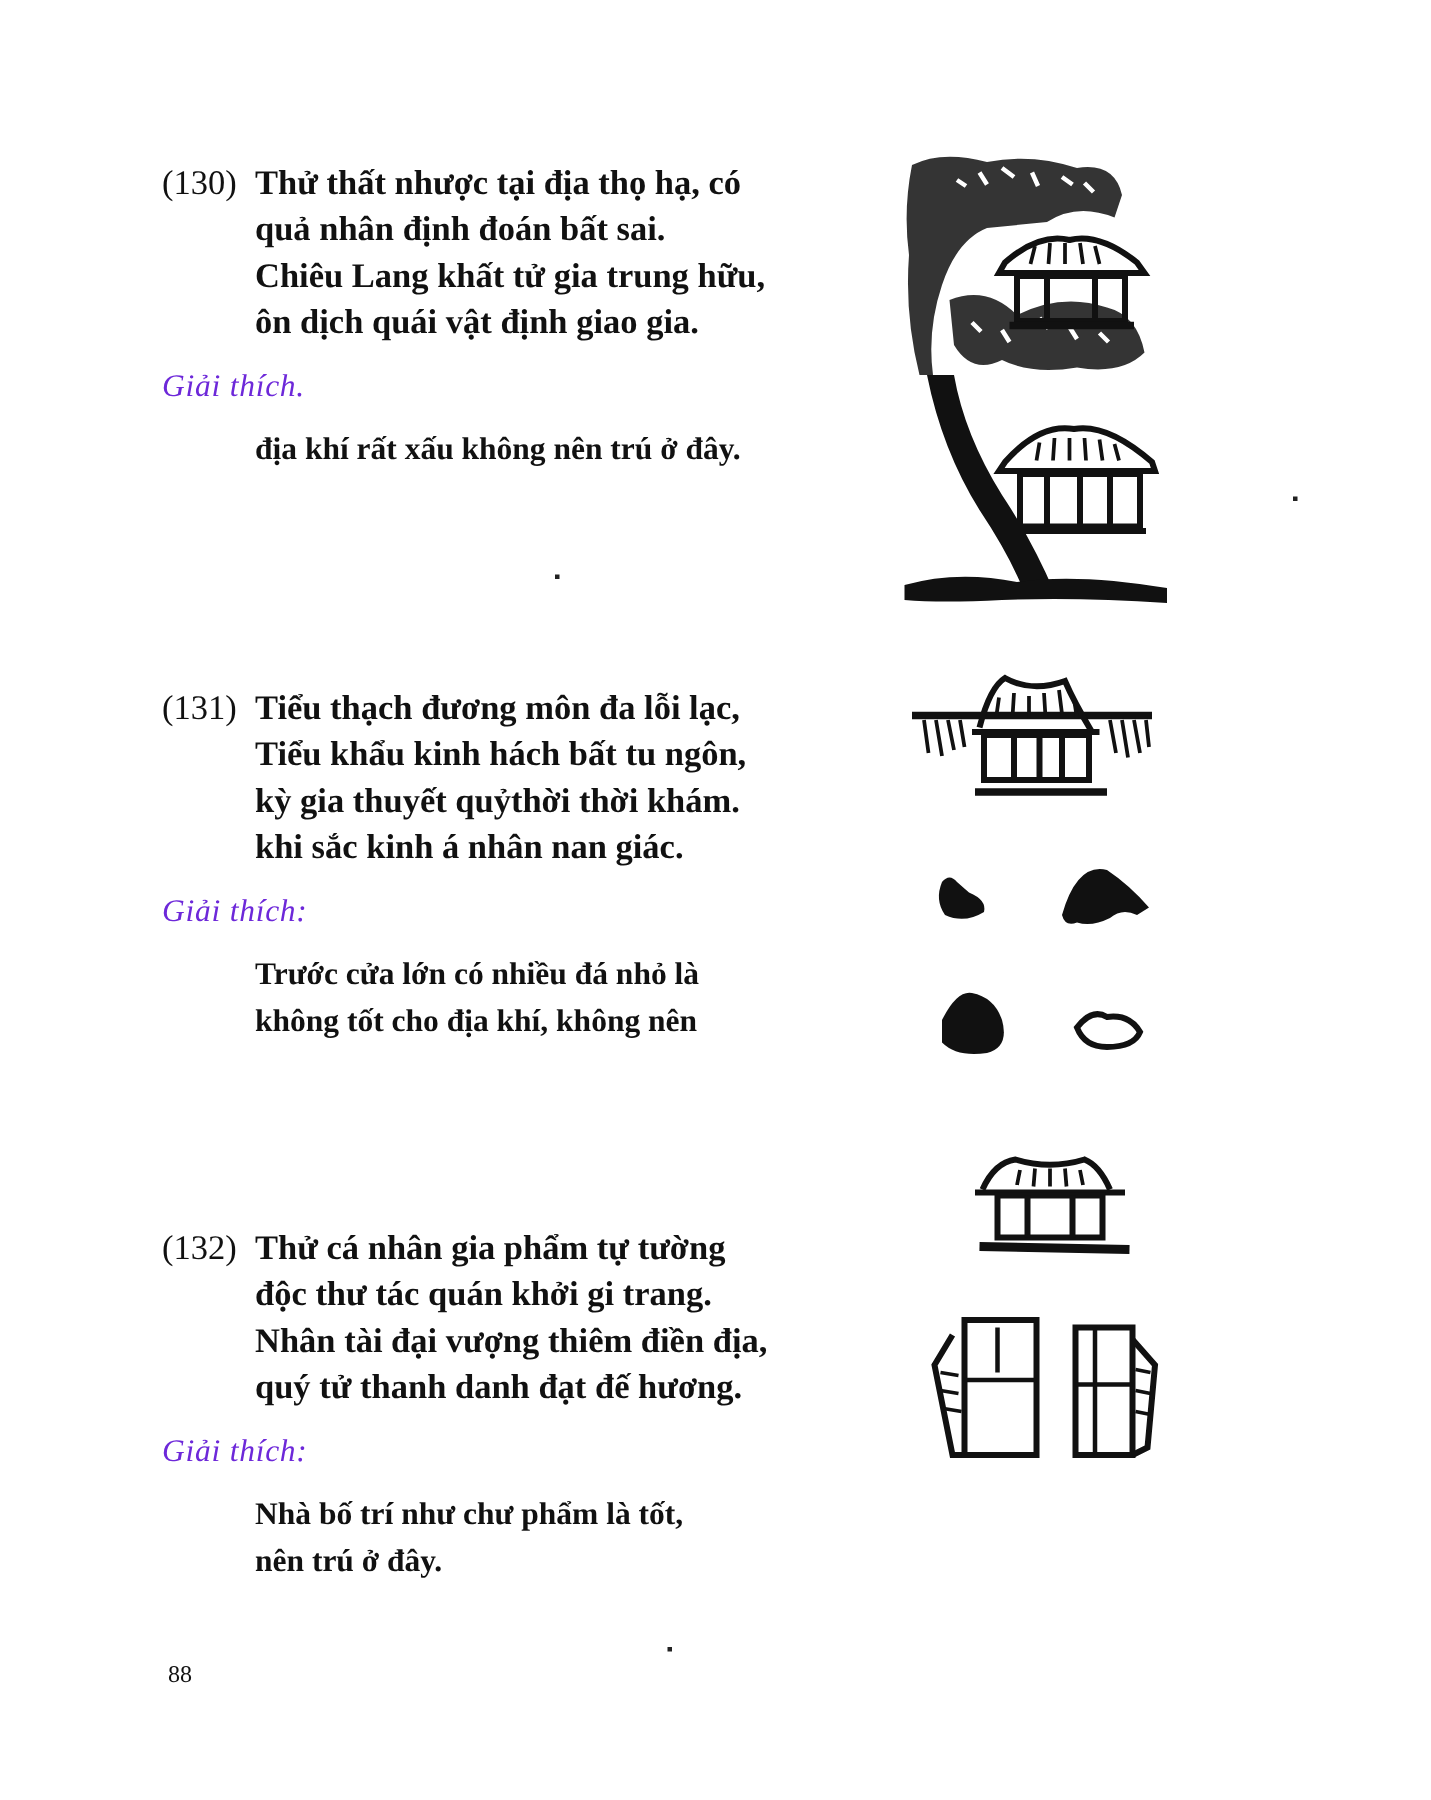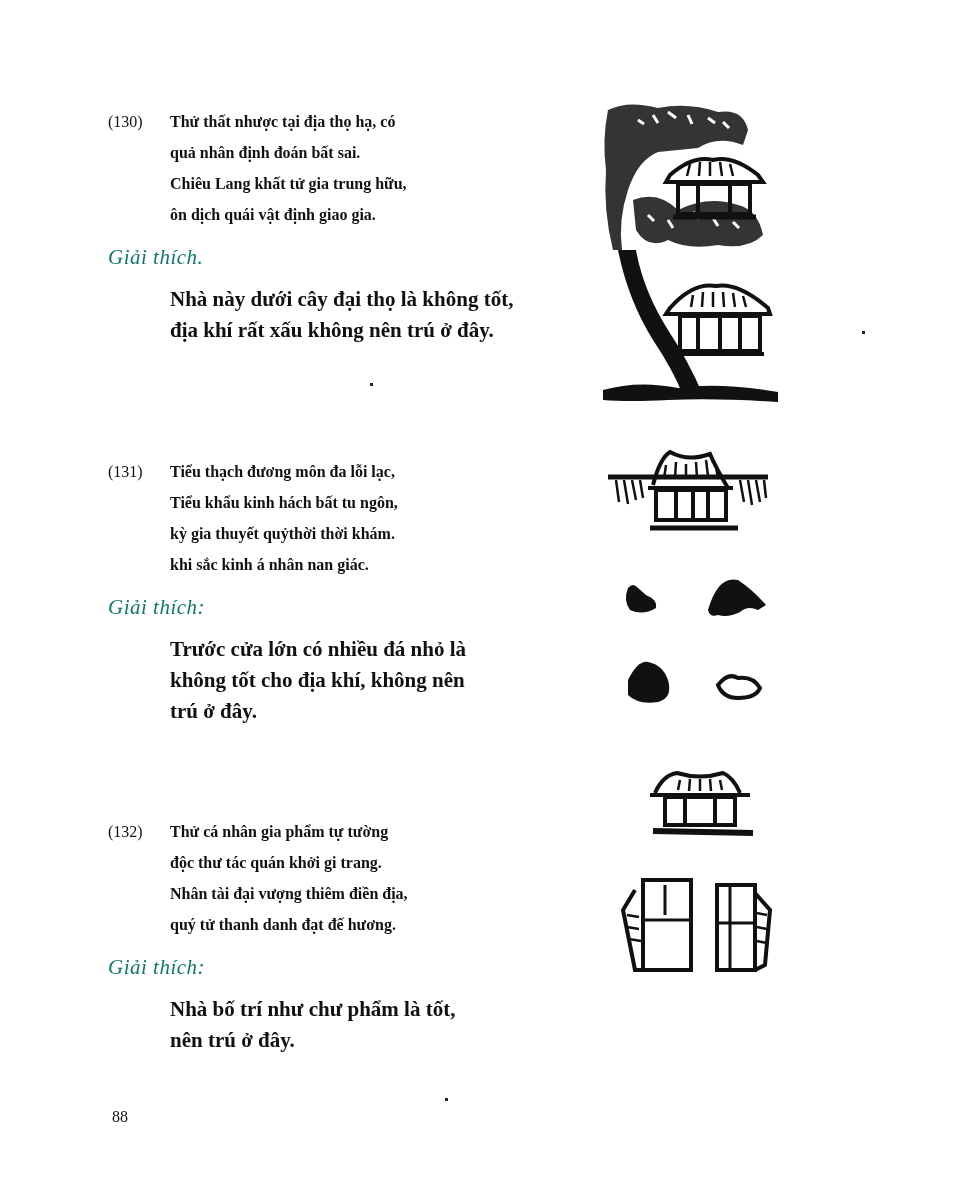--- a/index.html
+++ b/index.html
@@ -3,27 +3,27 @@
 <meta charset="utf-8">
 <style>
   html, body { margin: 0; padding: 0; background: #ffffff; }
   body {
     width: 954px; height: 1200px; position: relative; overflow: hidden;
     font-family: "Liberation Serif", "DejaVu Serif", serif;
     color: #111111;
   }
   .page { position: absolute; left: 0; top: 0; width: 954px; height: 1200px; }
   .entry { position: absolute; left: 108px; width: 480px; }
-  .verse { font-size: 16px; line-height: 31px; font-weight: bold; }
+  .verse { font-size: 23px; line-height: 31px; font-weight: bold; }
   .verse .line { display: block; padding-left: 62px; white-space: nowrap; }
   .verse .line.first { padding-left: 0; }
   .verse .num { font-weight: normal; display: inline-block; width: 62px; }
   .label {
     font-style: italic; font-size: 21px; line-height: 30px;
-    margin-top: 12px; color: #0f766e; letter-spacing: 0.5px;
+    margin-top: 12px; color: #6d28d9; letter-spacing: 0.5px;
   }
   .expl { font-size: 21px; line-height: 31px; font-weight: bold; padding-left: 62px; margin-top: 12px; }
   .expl .line { display: block; white-space: nowrap; }
   .pagenum { position: absolute; left: 112px; top: 1108px; font-size: 16px; }
   .ill { position: absolute; }
   .dot { position: absolute; width: 3px; height: 3px; background: #222; }
 </style>
 </head>
 <body>
 
@@ -31,37 +31,35 @@
 
   <div class="entry" style="top:106px;">
     <div class="verse">
       <span class="line first"><span class="num">(130)</span><span>Thử thất nhược tại địa thọ hạ, có</span></span>
       <span class="line">quả nhân định đoán bất sai.</span>
       <span class="line">Chiêu Lang khất tử gia trung hữu,</span>
       <span class="line">ôn dịch quái vật định giao gia.</span>
     </div>
     <div class="label">Giải thích.</div>
     <div class="expl">
-      <span class="line">Nhà này dưới cây đại thọ là không tốt,</span>
       <span class="line">địa khí rất xấu không nên trú ở đây.</span>
     </div>
   </div>
 
   <div class="entry" style="top:456px;">
     <div class="verse">
       <span class="line first"><span class="num">(131)</span><span>Tiểu thạch đương môn đa lỗi lạc,</span></span>
       <span class="line">Tiểu khẩu kinh hách bất tu ngôn,</span>
       <span class="line">kỳ gia thuyết quỷthời thời khám.</span>
       <span class="line">khi sắc kinh á nhân nan giác.</span>
     </div>
     <div class="label">Giải thích:</div>
     <div class="expl">
       <span class="line">Trước cửa lớn có nhiều đá nhỏ là</span>
       <span class="line">không tốt cho địa khí, không nên</span>
-      <span class="line">trú ở đây.</span>
     </div>
   </div>
 
   <div class="entry" style="top:816px;">
     <div class="verse">
       <span class="line first"><span class="num">(132)</span><span>Thử cá nhân gia phẩm tự tường</span></span>
       <span class="line">độc thư tác quán khởi gi trang.</span>
       <span class="line">Nhân tài đại vượng thiêm điền địa,</span>
       <span class="line">quý tử thanh danh đạt đế hương.</span>
     </div>

